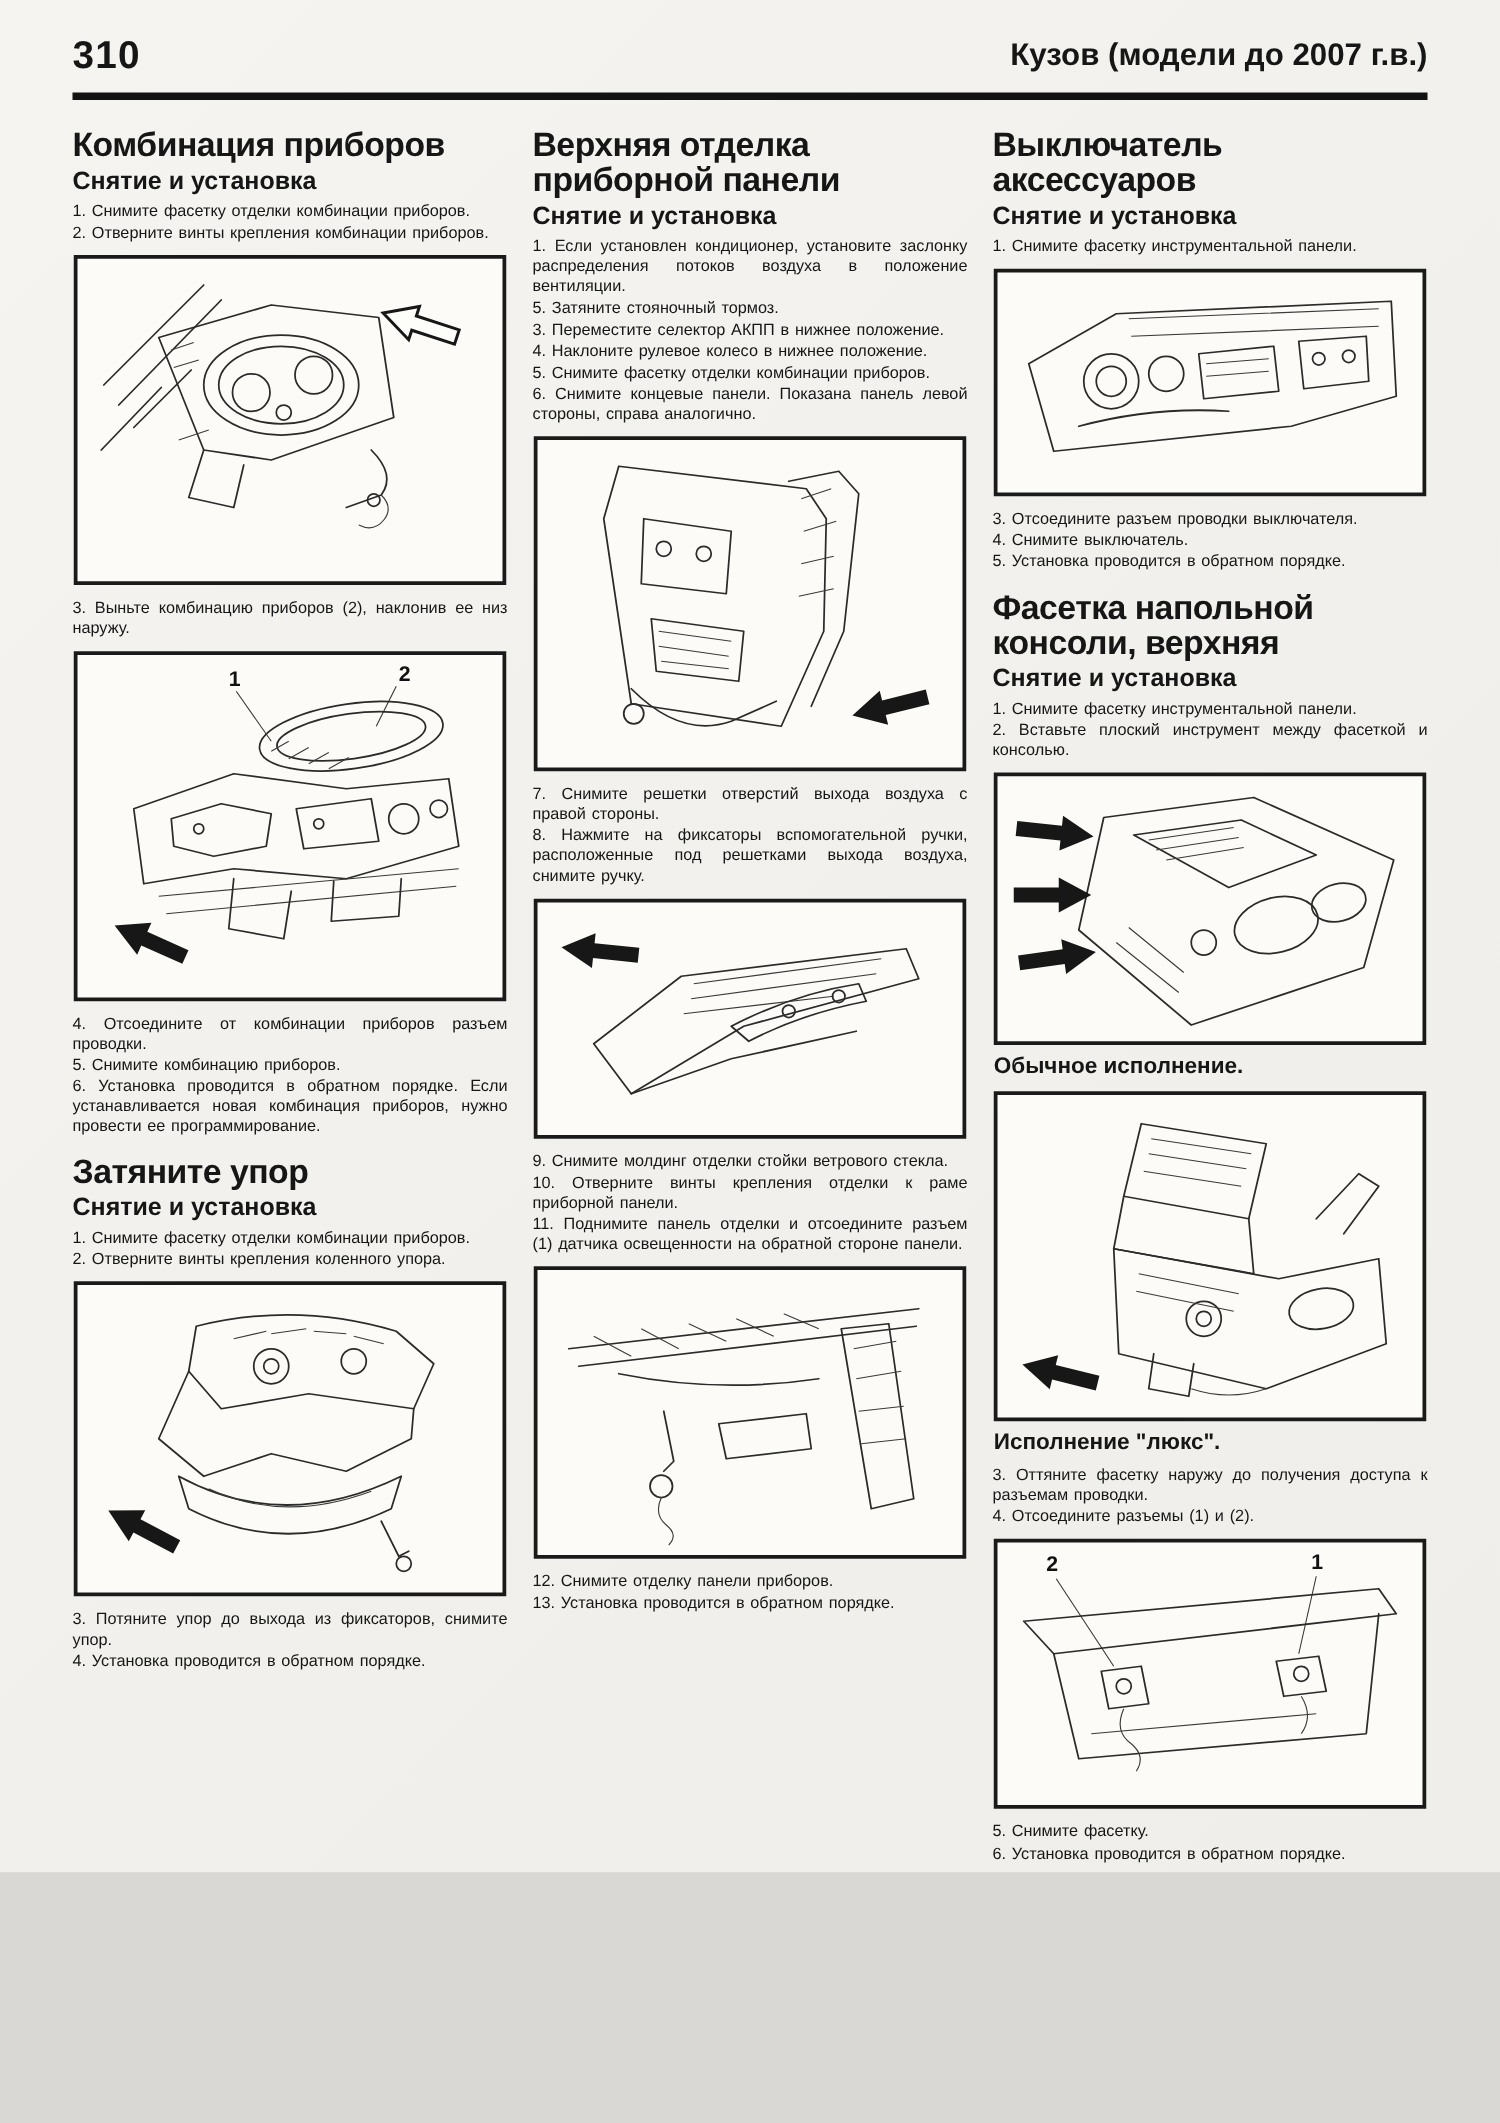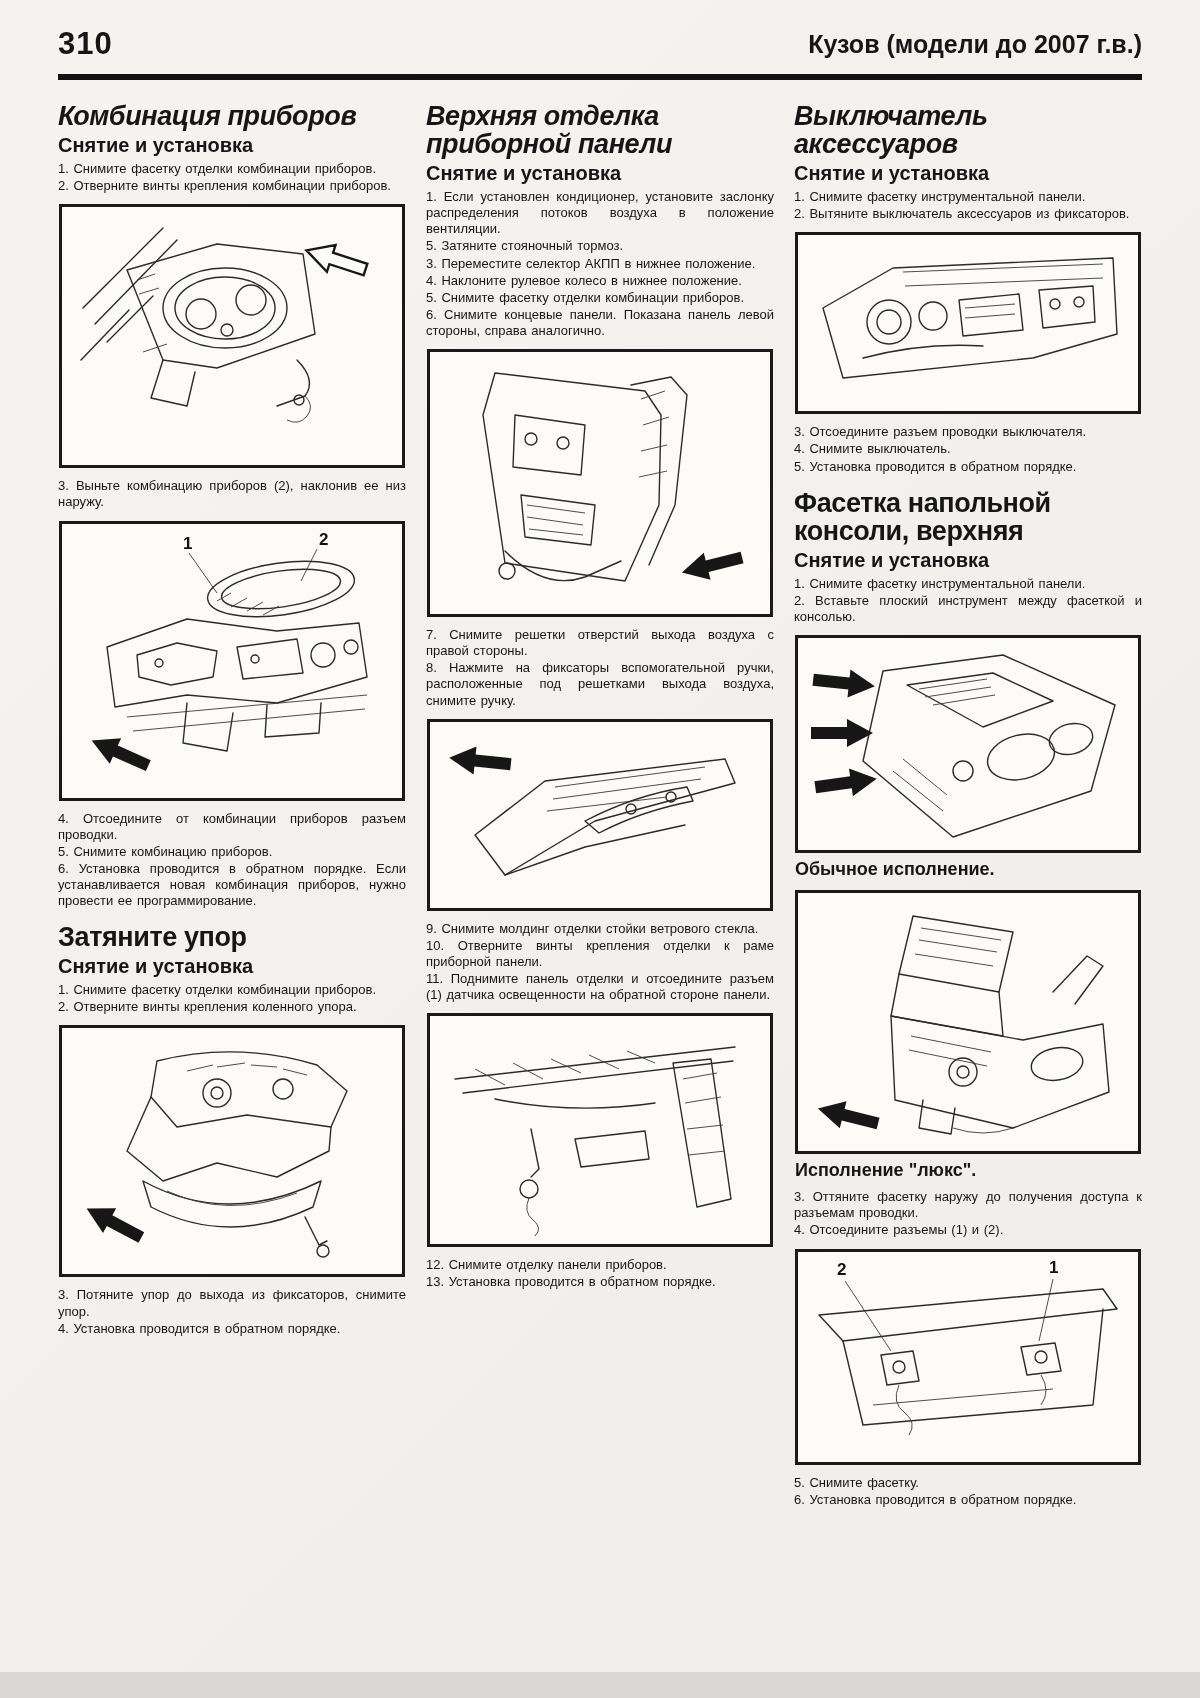--- a/index.html
+++ b/index.html
@@ -1,36 +1,36 @@
 <!DOCTYPE html>
 <html><head>
 <meta charset="utf-8">
 <style>
   html,body { margin:0; padding:0; background:#d9d8d4; }
   .page {
-    position:relative; width:1200px; height:1672px; margin:0 auto;
+    position:relative; width:1200px; height:1498px; margin:0 auto;
     background:linear-gradient(135deg,#f5f4f1 0%,#f1f0ec 55%,#efeeea 100%);
     box-sizing:border-box; padding:26px 58px 0 58px;
     font-family:"Liberation Sans", sans-serif; color:#161616;
     overflow:hidden;
   }
   .hdr { position:relative; height:44px; }
   .pagenum { font-size:31px; font-weight:bold; letter-spacing:1px; }
   .ptitle {
     position:absolute; left:0; right:0; top:4px; text-align:right;
     font-size:25px; font-weight:bold;
   }
   .rule { border:0; border-top:6px solid #121212; margin:4px 0 0 0; }
   .cols { display:flex; gap:20px; margin-top:16px; }
   .col { flex:1; min-width:0; }
   h2.sec {
     font-size:27px; font-weight:bold; line-height:1.04;
     letter-spacing:-0.4px; margin:14px 0 4px 0;
   }
-  h2.sec.first { margin-top:6px;font-style:italic; }
+  h2.sec.first { margin-top:6px; }
   h3.sub { font-size:20px; font-weight:bold; margin:4px 0 4px 0; }
   p.step {
     font-size:13px; font-weight:normal; line-height:1.24;
     margin:0 0 1px 0; text-align:justify; word-spacing:1px;
   }
   figure.illus {
     margin:10px 1px 10px 1px; border:3px solid #1a1a1a;
     background:#fcfbf7; padding:3px;
   }
   figure.illus svg { display:block; width:100%; }
@@ -201,21 +201,20 @@
       </figure>
 
       <p class="step">12. Снимите отделку панели приборов.</p>
       <p class="step">13. Установка проводится в обратном порядке.</p>
     </section>
 
     <section class="col">
       <h2 class="sec first">Выключатель аксессуаров</h2>
       <h3 class="sub">Снятие и установка</h3>
       <p class="step">1. Снимите фасетку инструментальной панели.</p>
-      <p class="step">2. Вытяните выключатель аксессуаров из фиксаторов.</p>
 
       <figure class="illus">
         <svg viewBox="0 0 330 170" height="170">
           <path class="art" d="M20 70 L90 30 L310 20 L314 96 L230 120 L40 140 Z"></path>
           <path class="artthin" d="M100 34 l200 -8 M102 48 l198 -8"></path>
           <circle class="art" cx="86" cy="84" r="22"></circle>
             <circle class="art" cx="86" cy="84" r="12"></circle>
           <circle class="art" cx="130" cy="78" r="14"></circle>
           <path class="art" d="M156 62 L216 56 L220 92 L160 98 Z"></path>
           <path class="artthin" d="M162 70 l50 -4 M162 80 l50 -4"></path>

